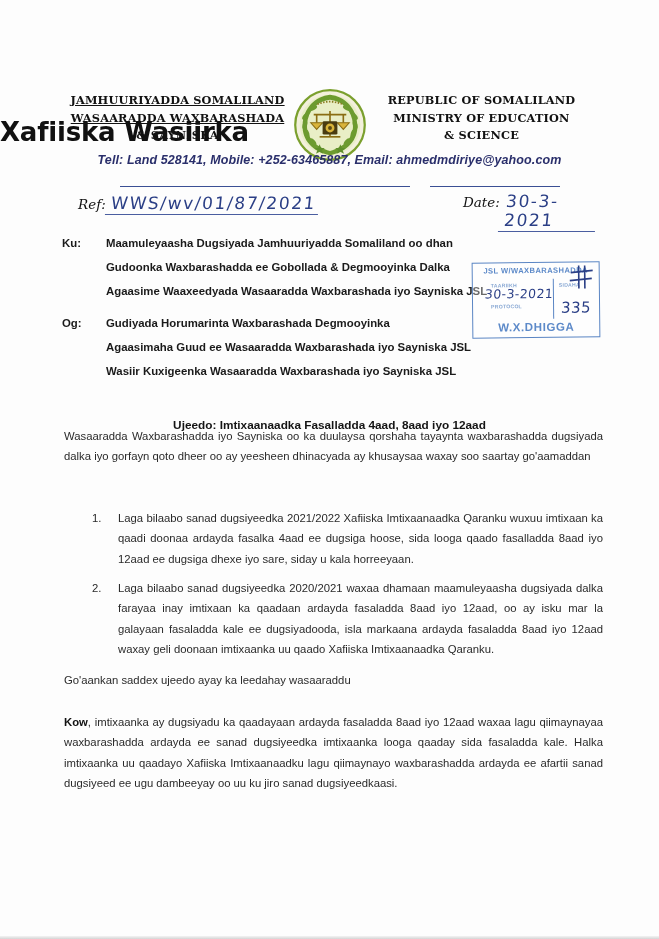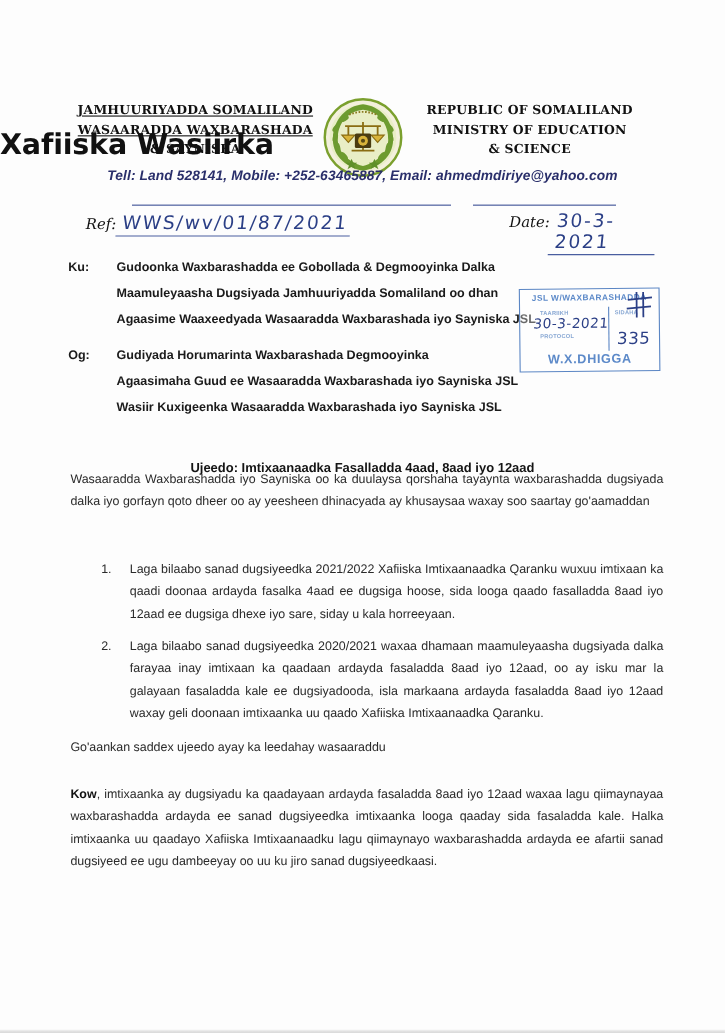--- a/index.html
+++ b/index.html
@@ -353,22 +353,22 @@
     <div class="rd-group rd-date">
       <span class="rd-label">Date:</span>
       <span class="hand">30-3-2021</span>
     </div>
   </div>
 
   <div class="addr addr-ku">
     <div class="addr-row">
       <div class="addr-tag">Ku:</div>
       <div class="addr-lines">
+        <div class="addr-line">Maamuleyaasha Dugsiyada Jamhuuriyadda Somaliland oo dhan</div>
         <div class="addr-line">Gudoonka Waxbarashadda ee Gobollada &amp; Degmooyinka Dalka</div>
-        <div class="addr-line">Maamuleyaasha Dugsiyada Jamhuuriyadda Somaliland oo dhan</div>
         <div class="addr-line">Agaasime Waaxeedyada Wasaaradda Waxbarashada iyo Sayniska JSL</div>
       </div>
     </div>
   </div>
 
   <div class="addr addr-og">
     <div class="addr-row">
       <div class="addr-tag">Og:</div>
       <div class="addr-lines">
         <div class="addr-line">Gudiyada Horumarinta Waxbarashada Degmooyinka</div>

